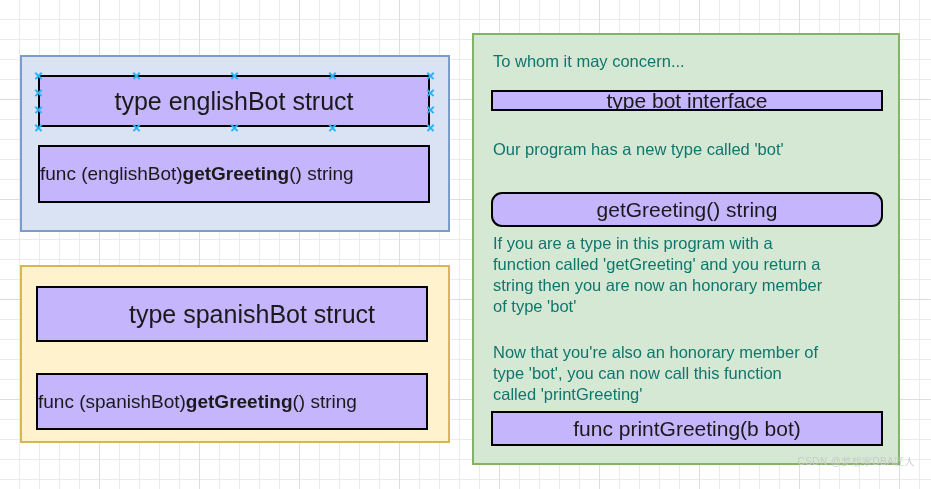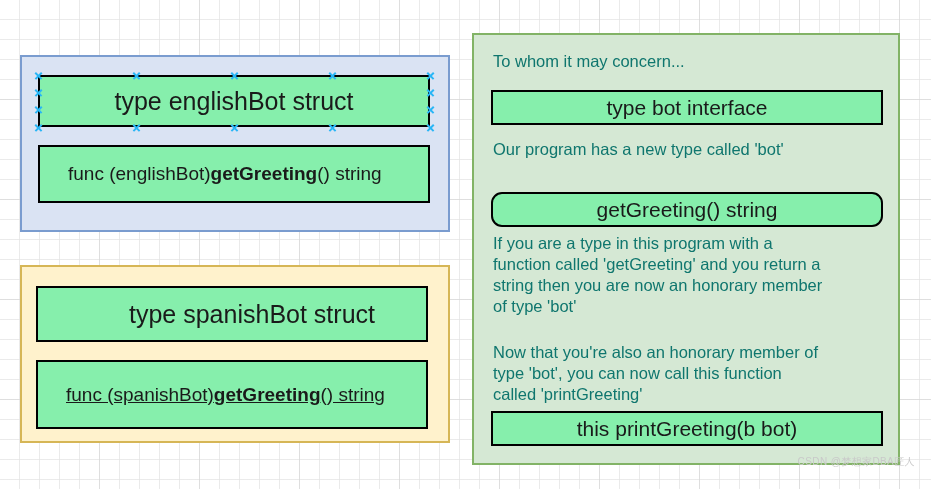--- a/index.html
+++ b/index.html
@@ -60,46 +60,46 @@
     width: 428px;
     height: 432px;
     background: #d5e8d4;
     border: 2px solid #82b366;
   }
 
   
   .codebox {
     position: absolute;
     box-sizing: border-box;
-    background: #86efac;
+    background: #c4b5fd;
     border: 2px solid #000000;
     display: flex;
     align-items: center;
     color: #1a1a1a;
     white-space: nowrap;
     overflow: hidden;
   }
   .codebox.center { justify-content: center; }
-  .codebox.left   { justify-content: flex-start; padding-left: 28px; }
+  .codebox.left   { justify-content: flex-start; padding-left: 0; }
 
   .big   { font-size: 25px; }
   .small { font-size: 19px; }
   .mid   { font-size: 21px; }
   b.fn { font-weight: bold; }
 
   
   #box-english-struct { left: 16px; top: 18px; width: 392px; height: 52px; }
   #box-english-func   { left: 16px; top: 88px; width: 392px; height: 58px; }
 
   
   #box-spanish-struct { left: 14px; top: 19px; width: 392px; height: 56px; padding-left: 40px; }
-  #box-spanish-func   { left: 14px; top: 93px; width: 392px; height: 69px; text-decoration: underline; }
-
-  
-  #box-bot-interface  { left: 17px; top: 55px;  width: 392px; height: 35px; }
+  #box-spanish-func   { left: 14px; top: 106px; width: 392px; height: 57px; }
+
+  
+  #box-bot-interface  { left: 17px; top: 55px;  width: 392px; height: 21px; }
   #box-get-greeting   { left: 17px; top: 157px; width: 392px; height: 35px; border-radius: 11px; }
   #box-print-greeting { left: 17px; top: 376px; width: 392px; height: 35px; }
 
   
   .note {
     position: absolute;
     font-size: 16.5px;
     line-height: 21px;
     color: #0f766e;
     white-space: pre-line;
@@ -207,19 +207,19 @@
     <div class="note" id="note-3">If you are a type in this program with a
 function called 'getGreeting' and you return a
 string then you are now an honorary member
 of type 'bot'</div>
 
     <div class="note" id="note-4">Now that you're also an honorary member of
 type 'bot', you can now call this function
 called 'printGreeting'</div>
 
     <div class="codebox center mid" id="box-print-greeting">
-      <span>this printGreeting(b bot)</span>
+      <span>func printGreeting(b bot)</span>
     </div>
   </div>
 
   <div id="watermark">CSDN @梦想家DBA匠人</div>
 
 </div>
 
 </body></html>

